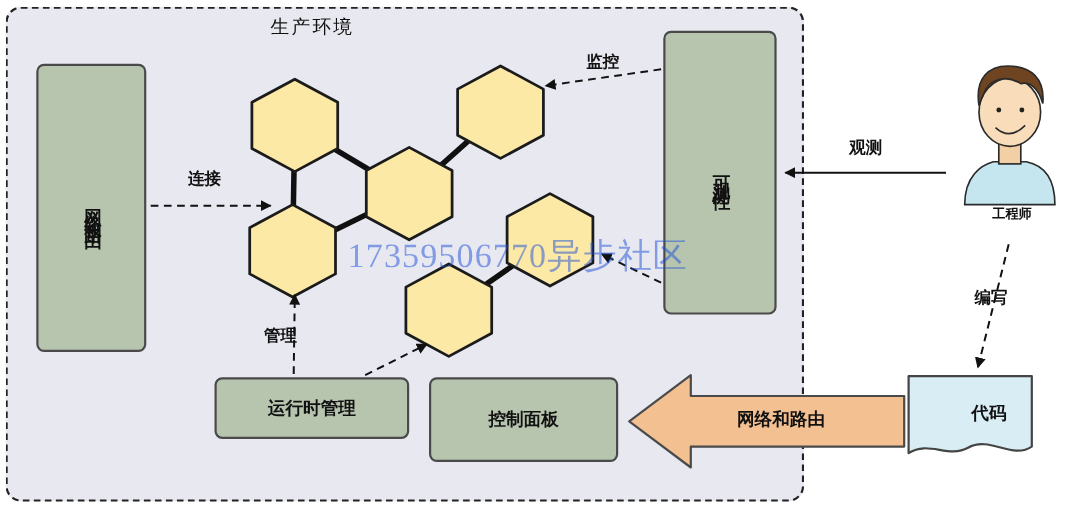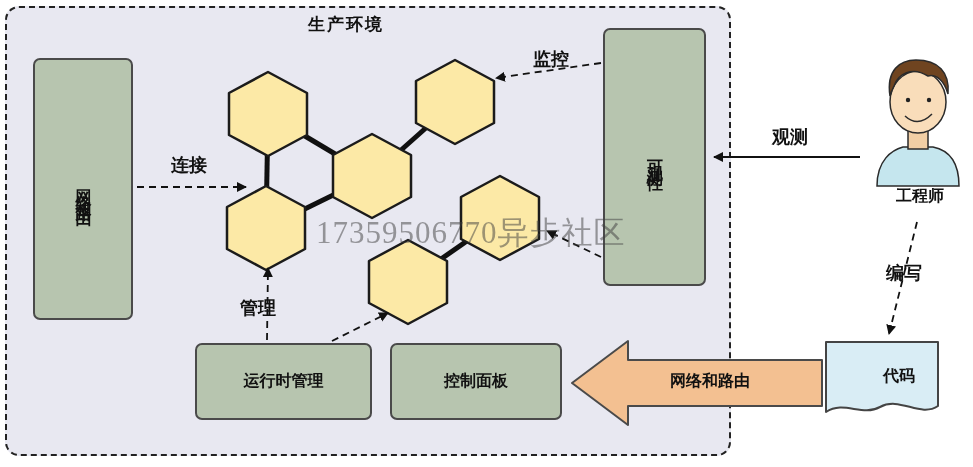--- a/index.html
+++ b/index.html
@@ -11,38 +11,38 @@
     position:absolute;left:5px;top:6px;width:726px;height:450px;
     background:#e8e8f1;border:2px dashed #222;border-radius:14px;box-sizing:border-box;
   }
   .svg-layer{position:absolute;left:0;top:0;width:973px;height:467px;}
   .box{
     position:absolute;background:#b7c5af;border:2px solid #4a4a4a;border-radius:7px;
     display:flex;align-items:center;justify-content:center;
     font-weight:700;font-size:16px;box-sizing:border-box;
   }
   .vertical{writing-mode:vertical-rl;text-orientation:upright;letter-spacing:5px;}
-  .lbl{position:absolute;font-weight:700;font-size:18px;white-space:nowrap;}
-  .title{position:absolute;left:246px;top:13px;width:200px;text-align:center;font-weight:700;font-size:17px;letter-spacing:2px;}
+  .lbl{position:absolute;font-weight:700;font-size:15px;white-space:nowrap;}
+  .title{position:absolute;left:246px;top:13px;width:200px;font-weight:400;font-size:17px;letter-spacing:2px;}
   .watermark{
-    position:absolute;left:316px;top:212px;font-size:31px;color:#404040;opacity:.5;
+    position:absolute;left:316px;top:212px;font-size:31px;color:#1d4ed8;opacity:.5;
     letter-spacing:1px;font-weight:400;pointer-events:none;
   }
   .box-network{left:33px;top:58px;width:100px;height:262px;}
   .box-observability{left:603px;top:28px;width:103px;height:258px;}
-  .box-runtime{left:195px;top:343px;width:177px;height:77px;}
+  .box-runtime{left:195px;top:343px;width:177px;height:56px;}
   .box-control{left:390px;top:343px;width:172px;height:77px;}
   .lbl-connect{left:152px;top:153px;margin-left:19px;}
   .lbl-monitor{left:533px;top:47px;}
   .lbl-manage{left:240px;top:296px;}
   .lbl-observe{left:772px;top:125px;}
   .lbl-write{left:886px;top:261px;}
   .lbl-pipeline{left:630px;top:371px;width:160px;text-align:center;font-size:16px;}
   .lbl-code{left:845px;top:366px;width:70px;text-align:right;font-size:16px;}
-  .lbl-engineer{left:885px;top:186px;width:70px;text-align:center;font-size:16px;}
+  .lbl-engineer{left:885px;top:186px;width:70px;text-align:center;font-size:12px;}
 </style>
 </head>
 <body>
 
 <div class="stage">
 
   <div class="container"></div>
 
   <svg class="svg-layer" viewBox="0 0 973 467" xmlns="http://www.w3.org/2000/svg">
     <defs>

